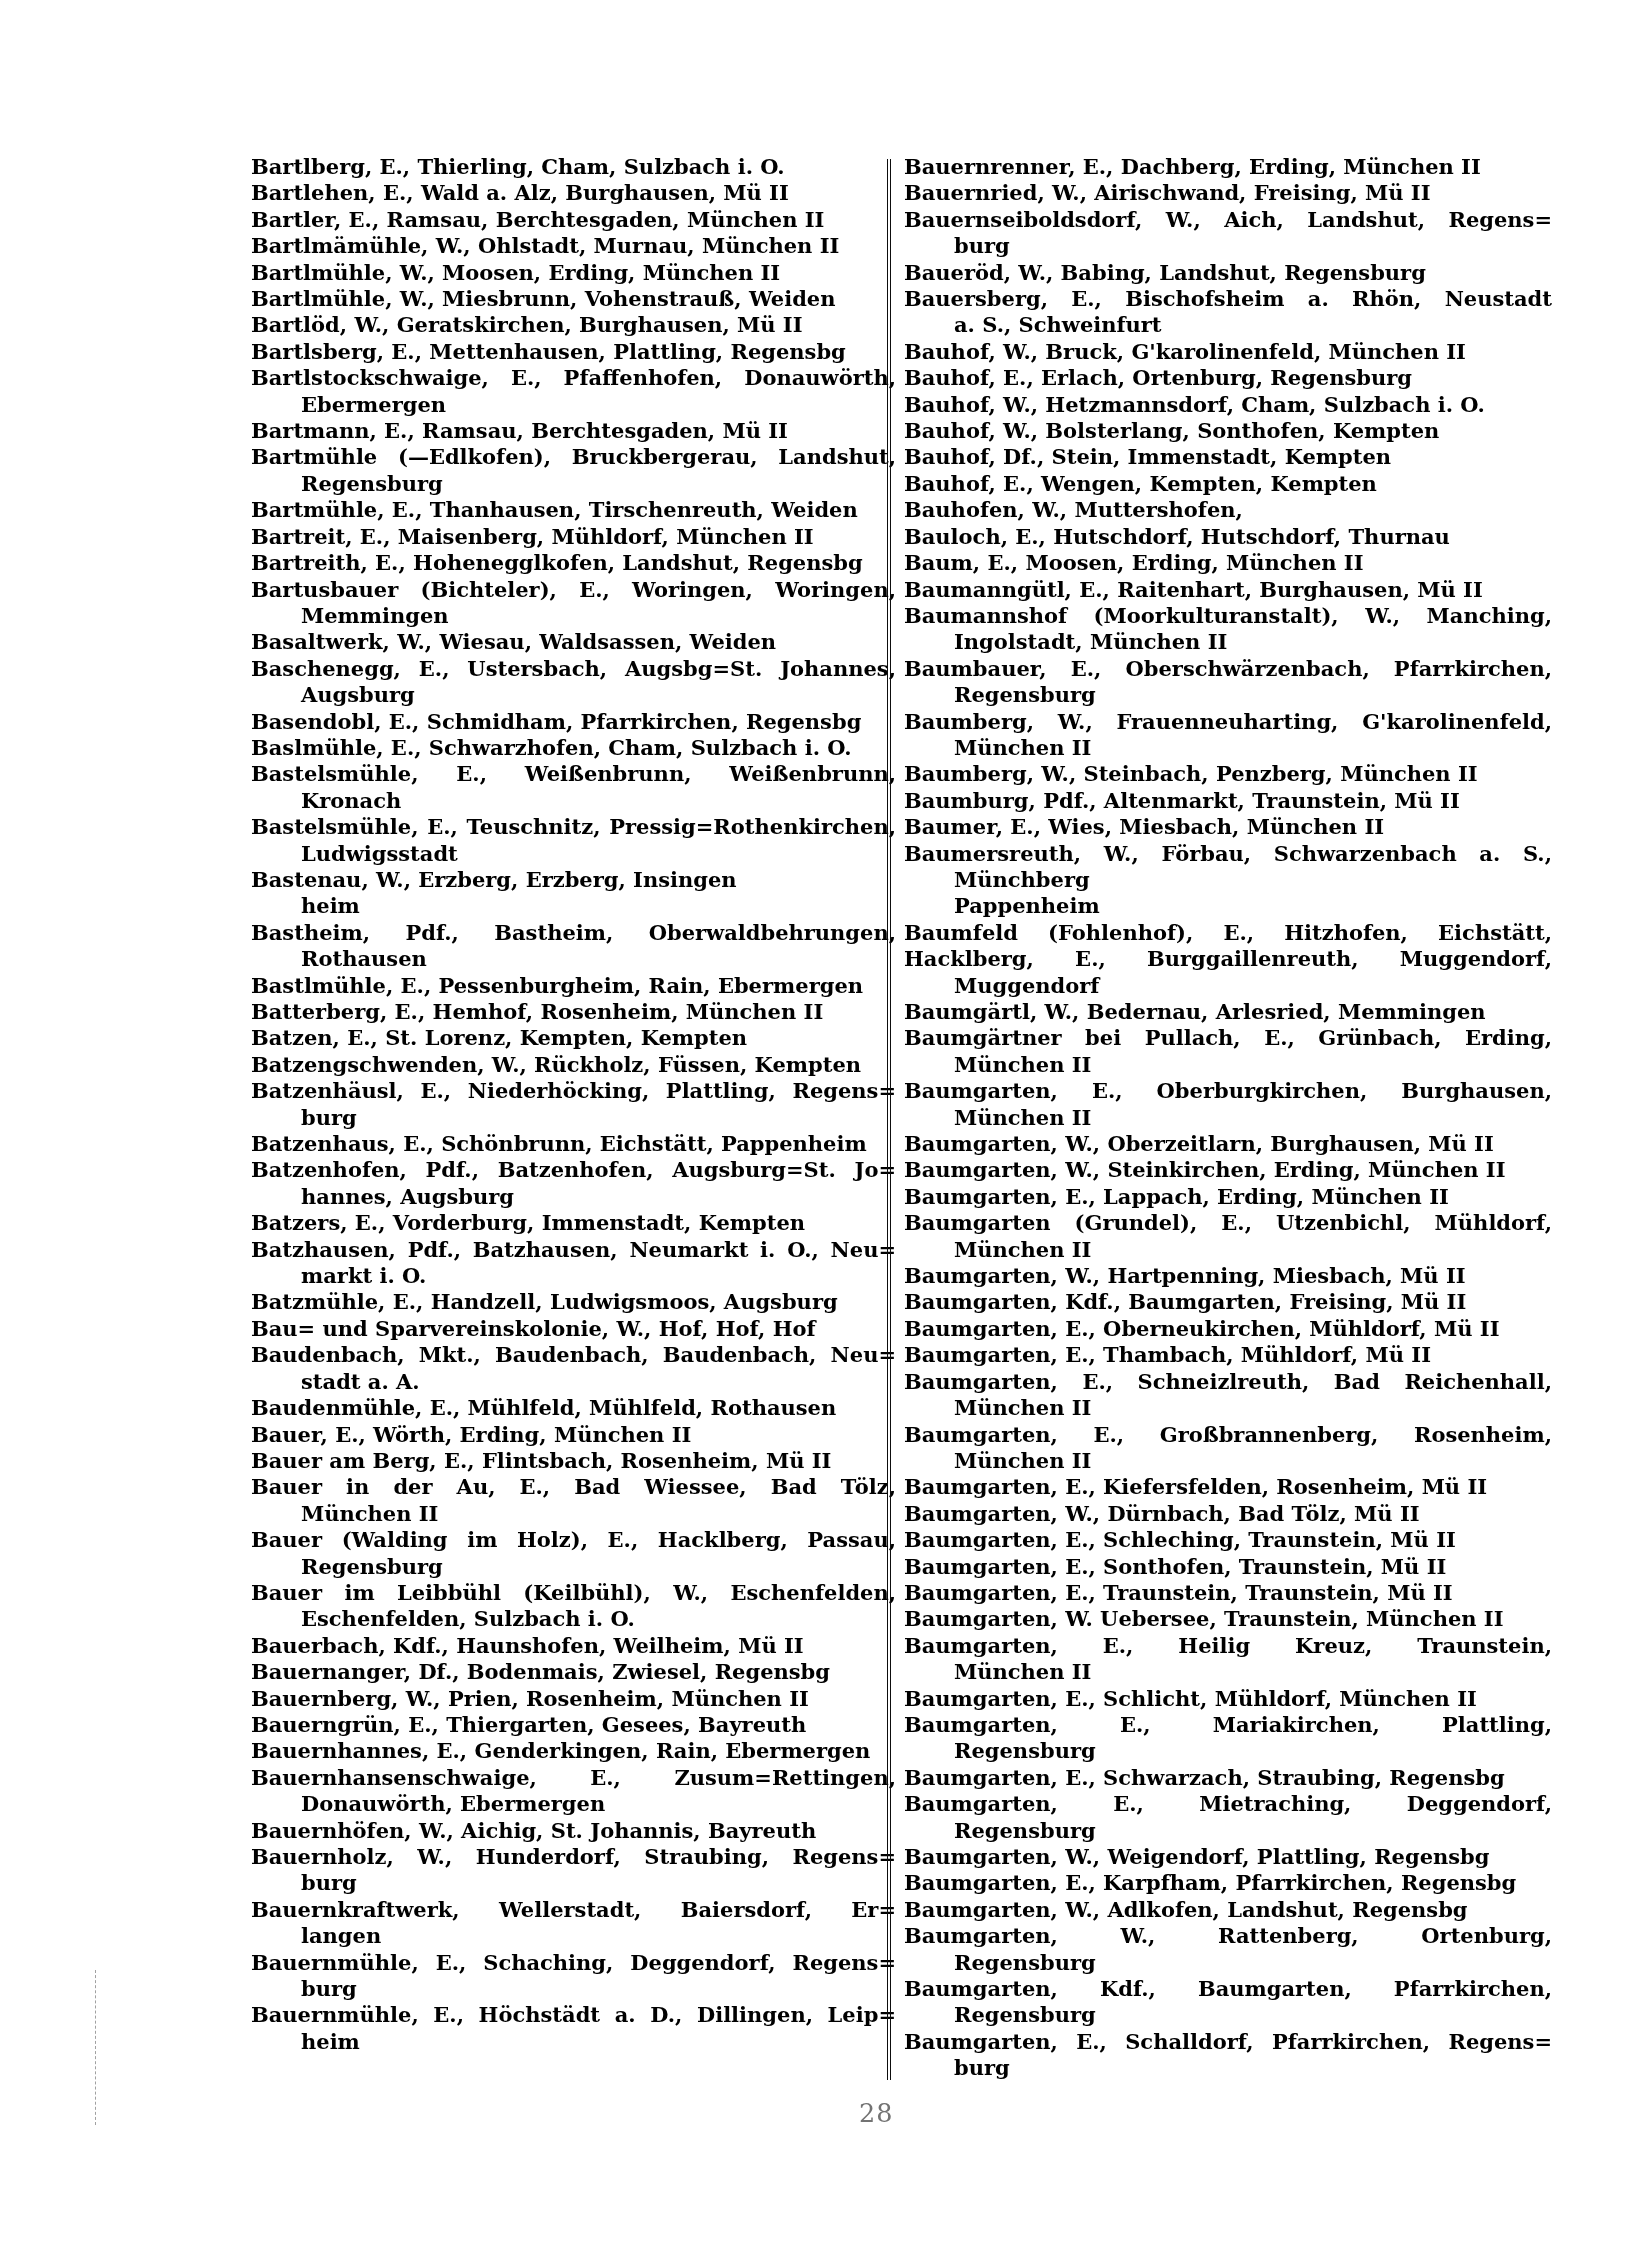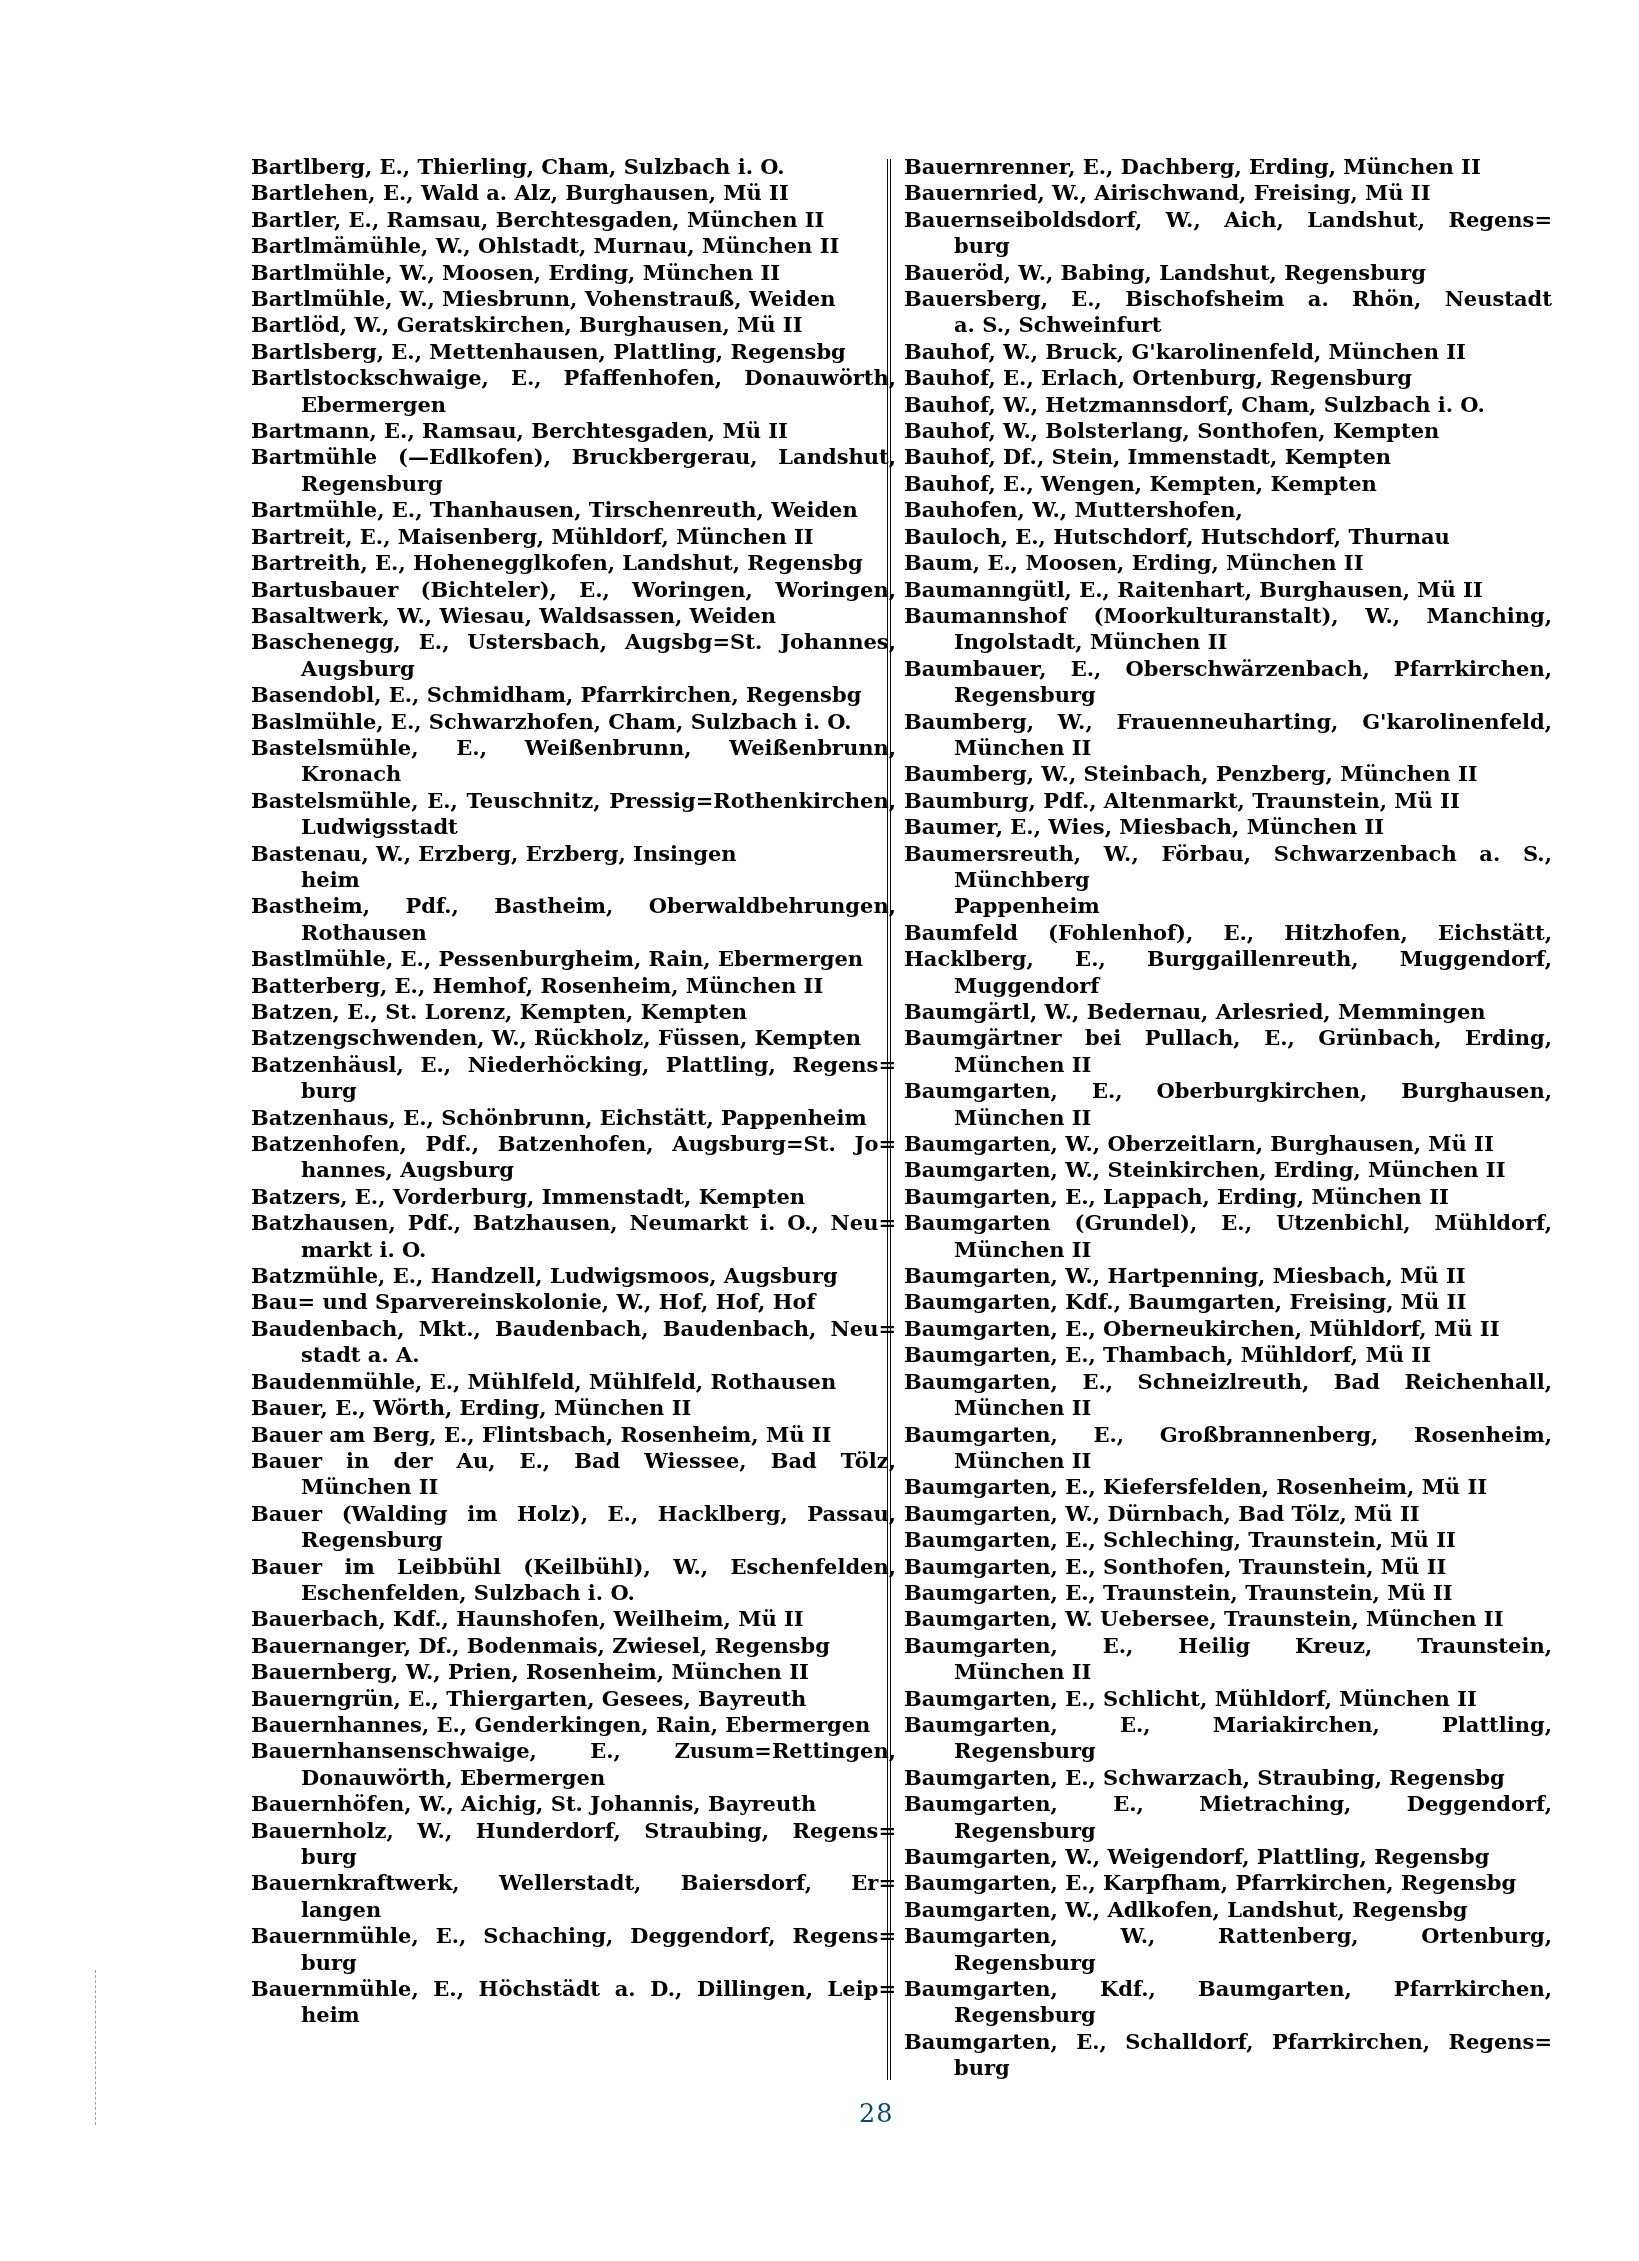--- a/index.html
+++ b/index.html
@@ -34,21 +34,21 @@
   .divider {
     position: absolute;
     left: 887px; top: 159px;
     height: 1921px; width: 0;
     border-left: 4.4px double #0d0d0d;
   }
   .page-number {
     position: absolute;
     left: 859px; top: 2098px;
     font-size: 25.5px;
-    color: #0c4a6e;
+    color: #737373;
     font-weight: normal;
     letter-spacing: 1.1px;
   }
   .fold-mark {
     position: absolute;
     left: 95px; top: 1970px;
     height: 155px; width: 0;
     border-left: 1.7px dashed #8a8a8a;
     opacity: 0.8;
   }
@@ -97,20 +97,21 @@
         <div class="line last">Bartmühle, E., Thanhausen, Tirschenreuth, Weiden</div>
       </div>
       <div class="entry">
         <div class="line last">Bartreit, E., Maisenberg, Mühldorf, München II</div>
       </div>
       <div class="entry">
         <div class="line last">Bartreith, E., Hohenegglkofen, Landshut, Regensbg</div>
       </div>
       <div class="entry">
         <div class="line">Bartusbauer (Bichteler), E., Woringen, Woringen,</div>
+        <div class="line cont last">Memmingen</div>
       </div>
       <div class="entry">
         <div class="line last">Basaltwerk, W., Wiesau, Waldsassen, Weiden</div>
       </div>
       <div class="entry">
         <div class="line">Baschenegg, E., Ustersbach, Augsbg=St. Johannes,</div>
         <div class="line cont last">Augsburg</div>
       </div>
       <div class="entry">
         <div class="line last">Basendobl, E., Schmidham, Pfarrkirchen, Regensbg</div>

